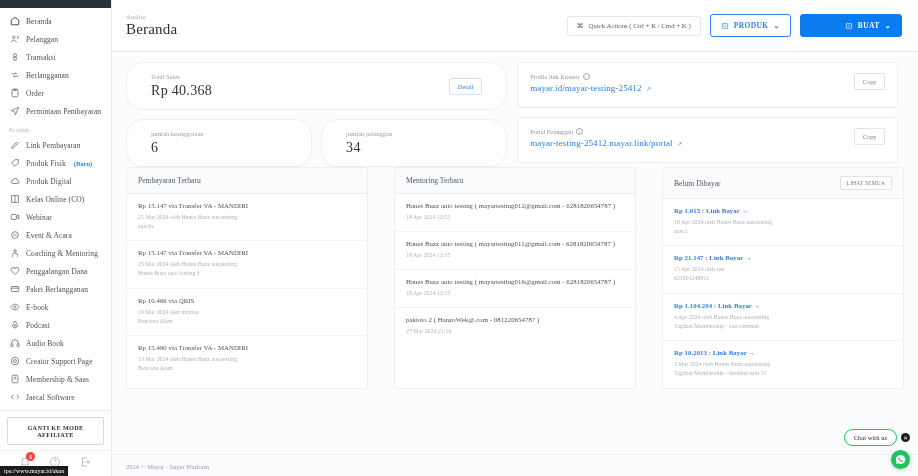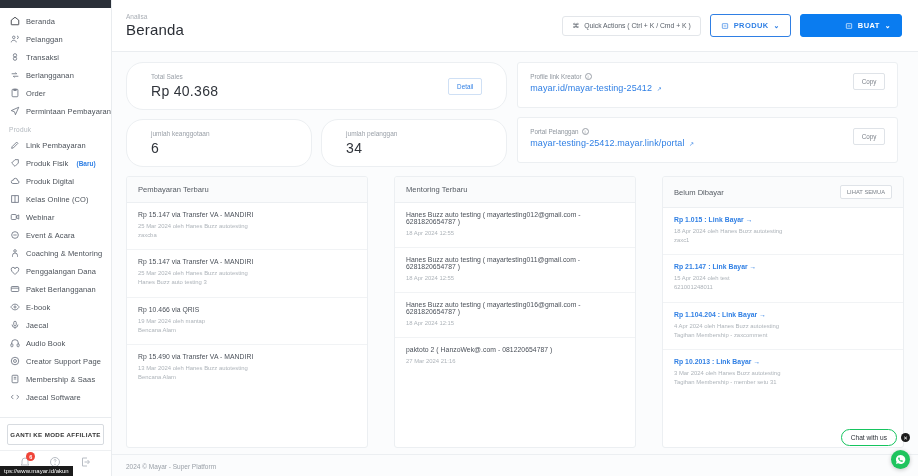--- a/index.html
+++ b/index.html
@@ -1,21 +1,21 @@
 <!DOCTYPE html>
 <html><head>
 <meta charset="utf-8">
 <style>
   * { box-sizing: border-box; margin:0; padding:0; }
   html,body { width:918px; height:476px; overflow:hidden; }
   body {
     font-family: "Liberation Sans", sans-serif;
     background:#ffffff; color:#2b2f36; font-size:11px;
   }
-  .app { display:flex; width:918px; height:476px; }
+  .app { display:flex; width:918px; height:476px;font-family:Liberation Serif, serif; }
 
   
   .sidebar {
     width:112px; flex:0 0 112px; background:#ffffff;
     border-right:1px solid #e9ecef; display:flex; flex-direction:column;
     position:relative;
   }
   .sidebar-top-bar { height:8px; background:#2a2f38; }
   .nav { flex:1; overflow:hidden; padding-top:4px; }
   .nav-item {
@@ -109,21 +109,21 @@
   }
   .info-circle {
     width:7px; height:7px; border:0.8px solid #9aa0a8; border-radius:50%;
     font-size:5px; display:inline-flex; align-items:center; justify-content:center;
     color:#9aa0a8;
   }
   .link-url { font-size:9px; color:#2f7fe4; letter-spacing:.1px; }
   .ext { font-size:6px; color:#2f7fe4; margin-left:2px; }
 
   
-  .panels { display:flex; gap:26px; margin-top:9px; height:272px; }
+  .panels { display:flex; gap:26px; height:222px; }
   .panel { flex:1; display:flex; flex-direction:column; overflow:hidden; }
   .panel-head {
     background:#fafbfc; border-bottom:1px solid #eceff2;
     padding:8px 11px; display:flex; align-items:center;
     font-size:7.6px; color:#555b63;
   }
   .panel-head .mini-btn { font-size:5.8px; padding:3px 6px; }
   .panel-body { flex:1; overflow:hidden; }
   .p-item {
     padding:8px 11px 9px 11px; border-bottom:1px solid #f1f3f5;
@@ -331,21 +331,21 @@
         <span class="nav-label">E-book</span>
       </div>
 
       <div class="nav-item">
         <span class="ico">
             <svg viewBox="0 0 24 24" fill="none" stroke="currentColor" stroke-width="2">
               <rect x="9" y="3" width="6" height="11" rx="3"></rect>
               <path d="M5 11a7 7 0 0 0 14 0M12 18v3"></path>
             </svg>
           </span>
-        <span class="nav-label">Jaecal</span>
+        <span class="nav-label">Podcast</span>
       </div>
 
       <div class="nav-item">
         <span class="ico">
             <svg viewBox="0 0 24 24" fill="none" stroke="currentColor" stroke-width="2">
               <path d="M4 15v-3a8 8 0 0 1 16 0v3"></path>
               <rect x="2" y="14" width="5" height="7" rx="2"></rect>
               <rect x="17" y="14" width="5" height="7" rx="2"></rect>
             </svg>
           </span>

